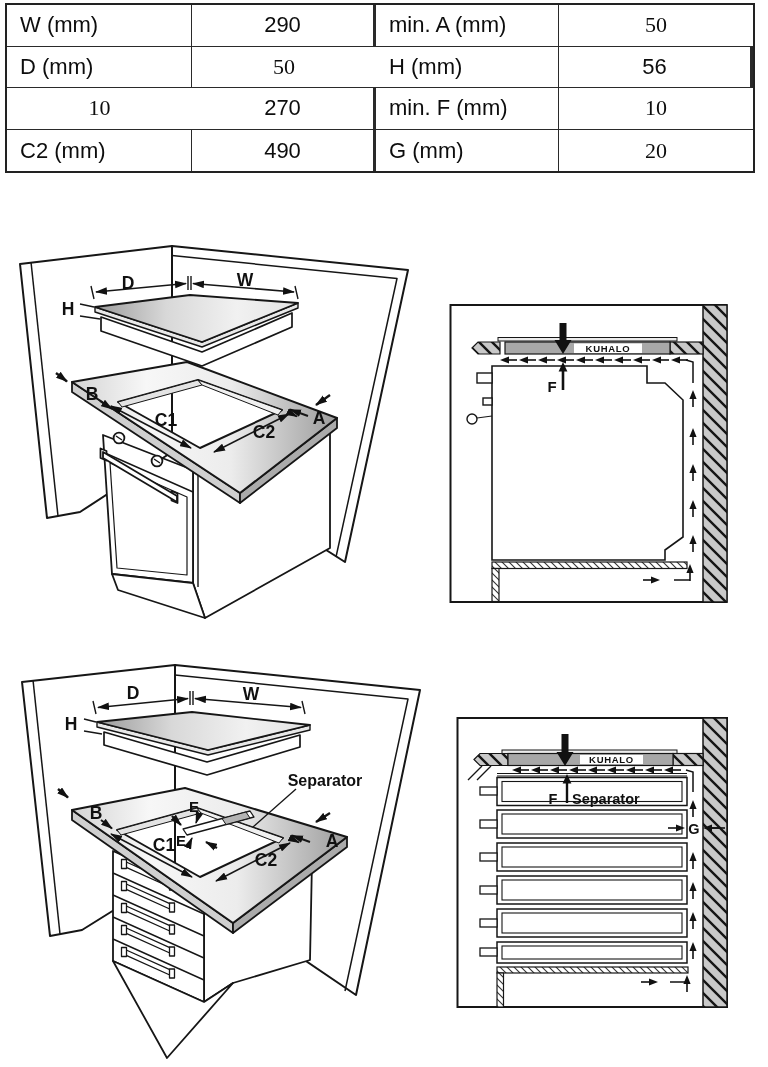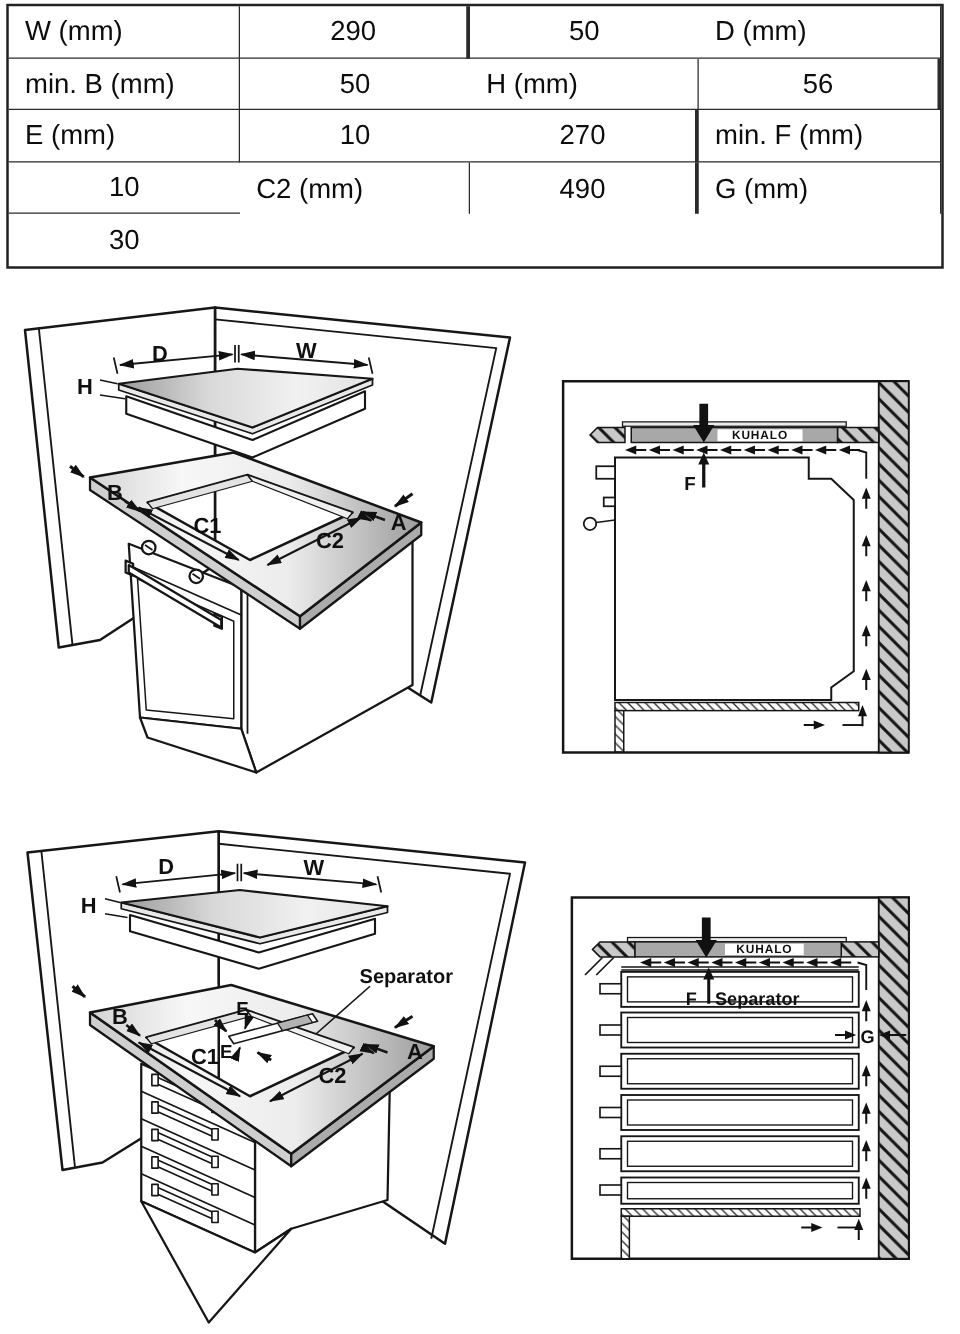--- a/index.html
+++ b/index.html
@@ -8,21 +8,21 @@
   
   .spec-table{position:absolute;left:5px;top:3px;width:750px;
     border:2.5px solid #222;display:grid;
     grid-template-columns:185px 184px 183px 1fr;grid-auto-rows:41.6px;box-sizing:border-box;}
   .cell{display:flex;align-items:center;font-size:22px;color:#0d0d0d;
     border-right:1.6px solid #2a2a2a;border-bottom:1.6px solid #2a2a2a;box-sizing:border-box;
     white-space:nowrap;overflow:hidden;}
   .cell.lbl{padding-left:13px;}
   .cell.val{justify-content:center;}
   .cell.mid{border-right:3.4px solid #2a2a2a;}
-  .cell.last{border-right:none;}
+  .cell.last{border-right:none;font-family:Liberation Serif, serif;}
   .spec-table .cell:nth-last-child(-n+4){border-bottom:none;}
   
   .diag{position:absolute;}
   svg text{font-family:"Liberation Sans",sans-serif;fill:#101010;}
   .lab{font-weight:bold;font-size:17.5px;}
   .lab-sm{font-weight:bold;font-size:15px;}
   .lab-xs{font-weight:bold;font-size:14.5px;}
   .kuh{font-weight:bold;font-size:9.5px;letter-spacing:0.7px;}
 </style>
 </head>
@@ -66,39 +66,38 @@
       <g id="gAR">
           <line x1="-17" y1="0" x2="-7" y2="0" stroke="#111" stroke-width="1.6"></line>
           <path d="M0,0 L-9,-3.6 L-9,3.6 Z" fill="#111"></path>
         </g>
     </defs>
   </svg>
 
   <div class="spec-table">
     <div class="cell lbl">W (mm)</div>
     <div class="cell val mid">290</div>
+    <div class="cell lbl">min. A (mm)</div>
     <div class="cell val last">50</div>
 
     <div class="cell lbl">D (mm)</div>
-    <div class="cell lbl">min. B (mm)</div>
     <div class="cell val last">50</div>
 
     <div class="cell lbl">H (mm)</div>
     <div class="cell val mid">56</div>
-    <div class="cell lbl">E (mm)</div>
     <div class="cell val last">10</div>
 
     <div class="cell val mid">270</div>
     <div class="cell lbl">min. F (mm)</div>
     <div class="cell val last">10</div>
 
     <div class="cell lbl">C2 (mm)</div>
     <div class="cell val mid">490</div>
     <div class="cell lbl">G (mm)</div>
-    <div class="cell val last">30</div>
+    <div class="cell val last">20</div>
   </div>
 
   <svg class="diag" style="left:0;top:240px" width="430" height="390" viewBox="0 0 430 390">
     <g stroke="#161616" stroke-linejoin="round">
       <polygon points="172,6 408,30 345,322 172,212" fill="#fff" stroke-width="2"></polygon>
       <path d="M172,15.5 L397,38.5 L336,317" fill="none" stroke-width="1.5"></path>
       <polygon points="20,24 172,6 172,212 80,272 47,278" fill="#fff" stroke-width="2"></polygon>
       <path d="M31,22 L58,276" fill="none" stroke-width="1.5"></path>
       <line x1="172" y1="6" x2="172" y2="124" stroke-width="1.7"></line>
     </g>

